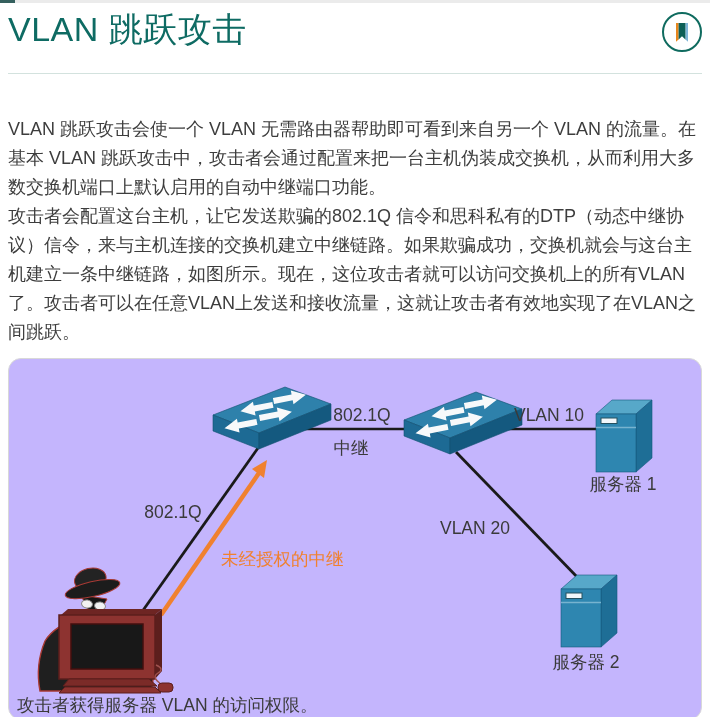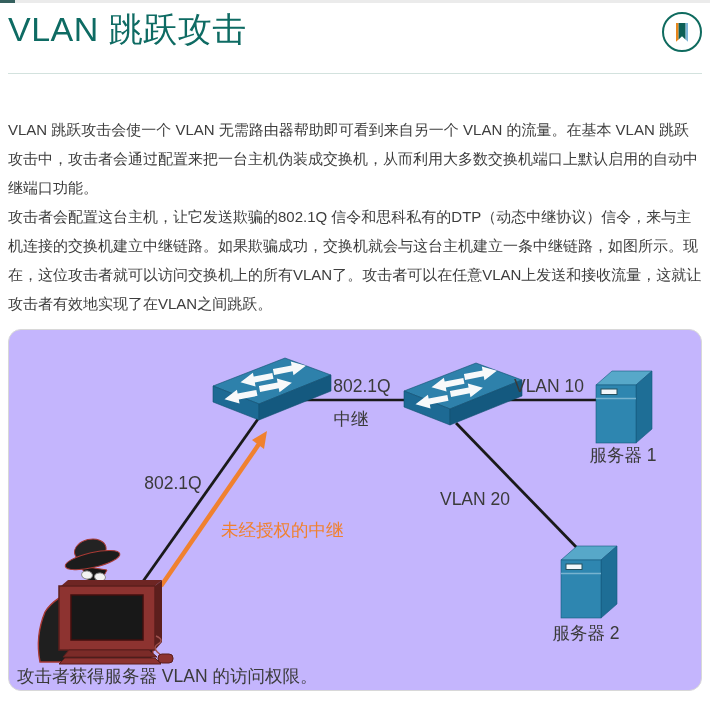--- a/index.html
+++ b/index.html
@@ -25,21 +25,21 @@
   .bookmark-btn {
     width:40px; height:40px; border-radius:50%;
     border:2px solid #0f6b5f; background:#fff; cursor:pointer;
     display:flex; align-items:center; justify-content:center;
     padding:0; margin-top:6px; flex:0 0 auto;
   }
   hr.rule {
     border:none; border-top:1px solid #d3e2de; margin:21px 0 0;
   }
   p.body-text {
-    font-size:15px; line-height:29px; margin:0; color:#3d3d3d;
+    font-size:18px; line-height:29px; margin:0; color:#3d3d3d;
   }
   p.p1 { margin-top:41px; }
   p.p2 { }
 
   figure.diagram {
     margin:11px 0 0; border:1px solid #d8d8d8; border-radius:13px;
     width:694px; height:362px; background:#c4b5fd; overflow:hidden;
   }
   .diagram svg { display:block; }
   text.dlabel {

